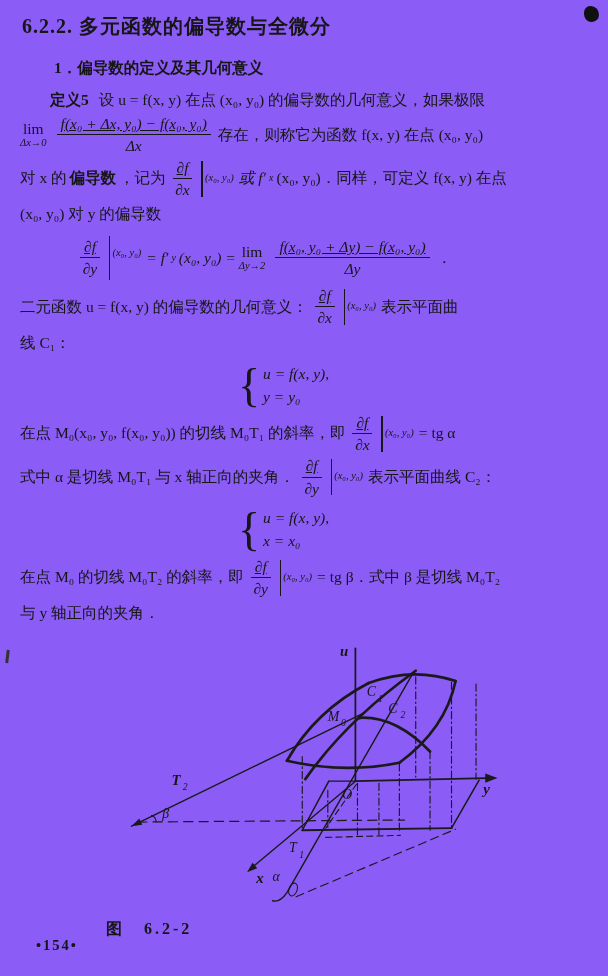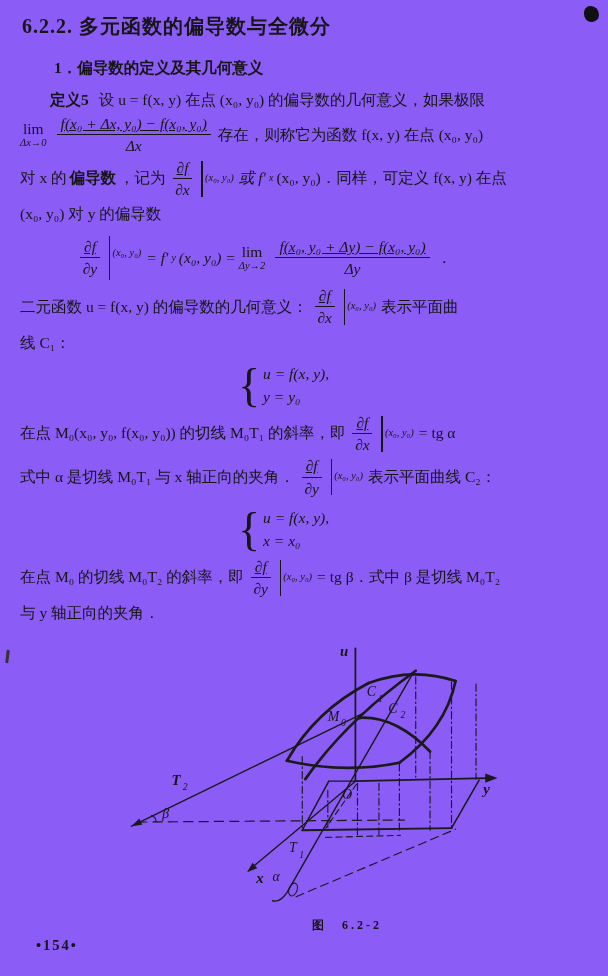--- a/index.html
+++ b/index.html
@@ -21,21 +21,21 @@
   .eval{display:inline-flex;align-items:flex-start;vertical-align:middle;height:44px;margin:0 2px;}
   .eval.small{height:36px;}
   .eval .bar{width:1.5px;background:#161616;height:100%;}
   .eval .sub{font-size:10.5px;font-style:italic;transform:translateY(9px);margin-left:2px;white-space:nowrap;}
   sub.msub{font-size:10px;font-style:italic;}
   .display-eq{display:flex;align-items:center;gap:3px;margin:10px 0 6px 56px;white-space:nowrap;}
   .cases{display:flex;align-items:center;margin:8px 0 4px 218px;}
   .cases .brace{font-size:46px;font-weight:400;line-height:.85;margin-right:3px;}
   .cases .rows div{font-style:italic;line-height:1.5;}
   .figwrap{margin:14px 0 0 86px;}
-  .caption{text-align:center;font-weight:700;letter-spacing:3px;margin-top:4px;font-size:12px;}
+  .caption{font-weight:700;letter-spacing:3px;margin-top:4px;font-size:16px;}
   .pageno{position:absolute;left:36px;bottom:22px;font-weight:700;letter-spacing:2px;font-size:14.5px;text-align:center;}
   .blob{position:absolute;right:9px;top:6px;width:15px;height:16px;background:#101010;border-radius:45% 60% 50% 55%;}
   .margin-mark{position:absolute;left:6px;top:650px;width:3px;height:13px;background:#333;transform:rotate(7deg);}
   svg text{font-family:"Liberation Serif","DejaVu Serif",serif;}
   .flabel{font-style:italic;font-size:13.5px;fill:#161616;}
   .flabel-bold{font-style:italic;font-weight:700;font-size:14.5px;fill:#161616;}
   .fsub{font-style:italic;font-size:9.5px;fill:#161616;}
 </style>
 </head>
 <body>

